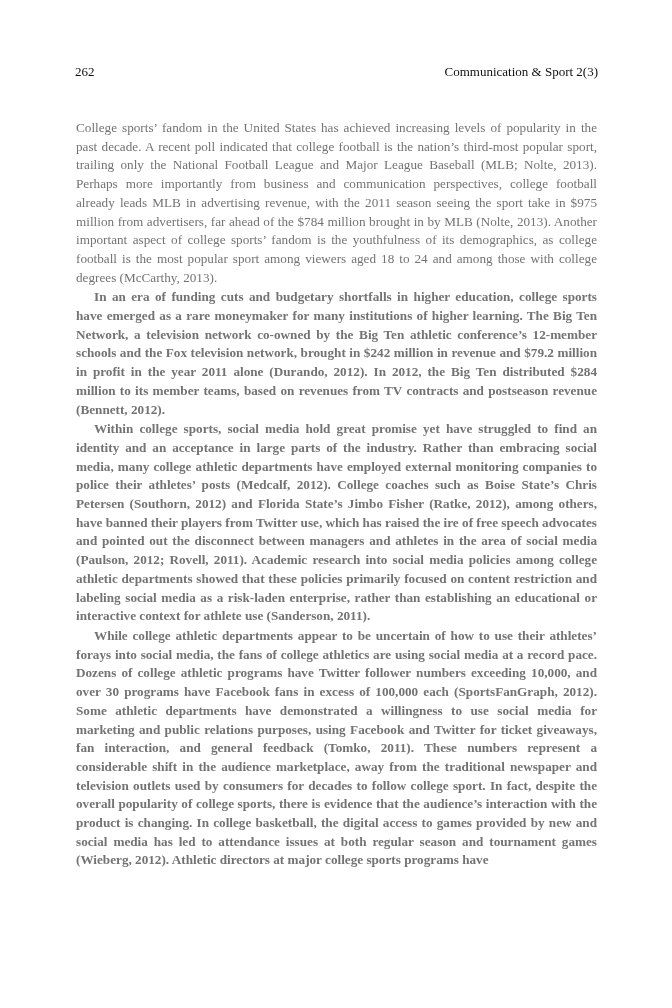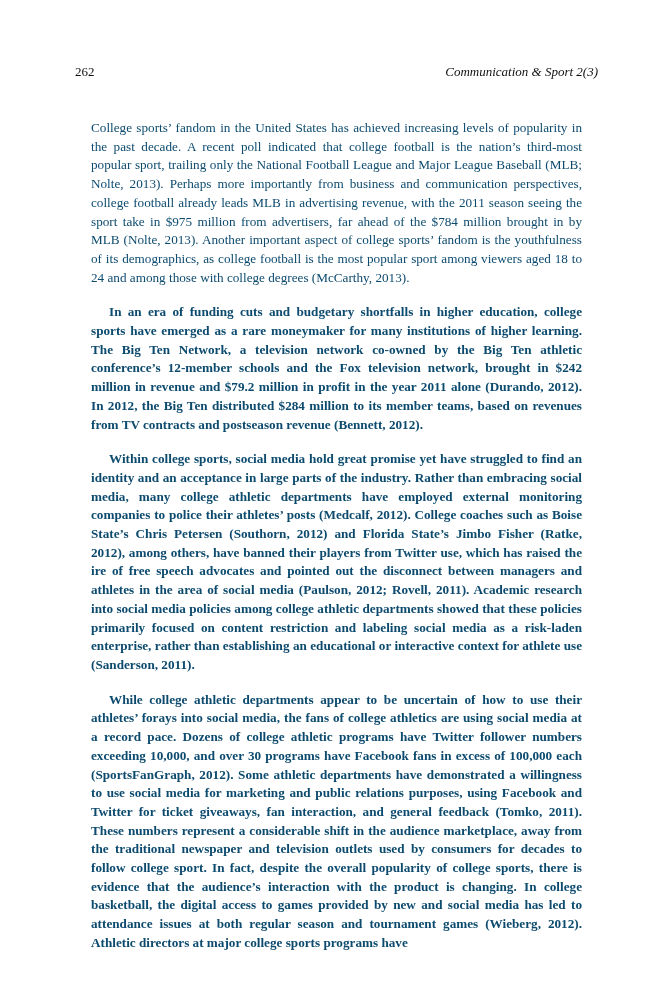--- a/index.html
+++ b/index.html
@@ -24,28 +24,27 @@
     align-items: baseline;
     font-size: 13px;
     line-height: 15px;
     margin-bottom: 40px;
     color: #111111;
   }
   .running-head .page-number {
     font-style: normal;
   }
   .running-head .journal {
-    font-style: italic;
   }
   .article-body p {
-    margin: 16px;
+    margin: 1px;
     font-size: 13.2px;
     line-height: 18.7px;
     text-align: justify;
-    color: #0c4a6e;
+    color: #737373;
   }
   .article-body p.indent {
     text-indent: 18px;
     font-weight: bold;
   }
 </style>
 </head>
 <body>
 
 <div class="page">

